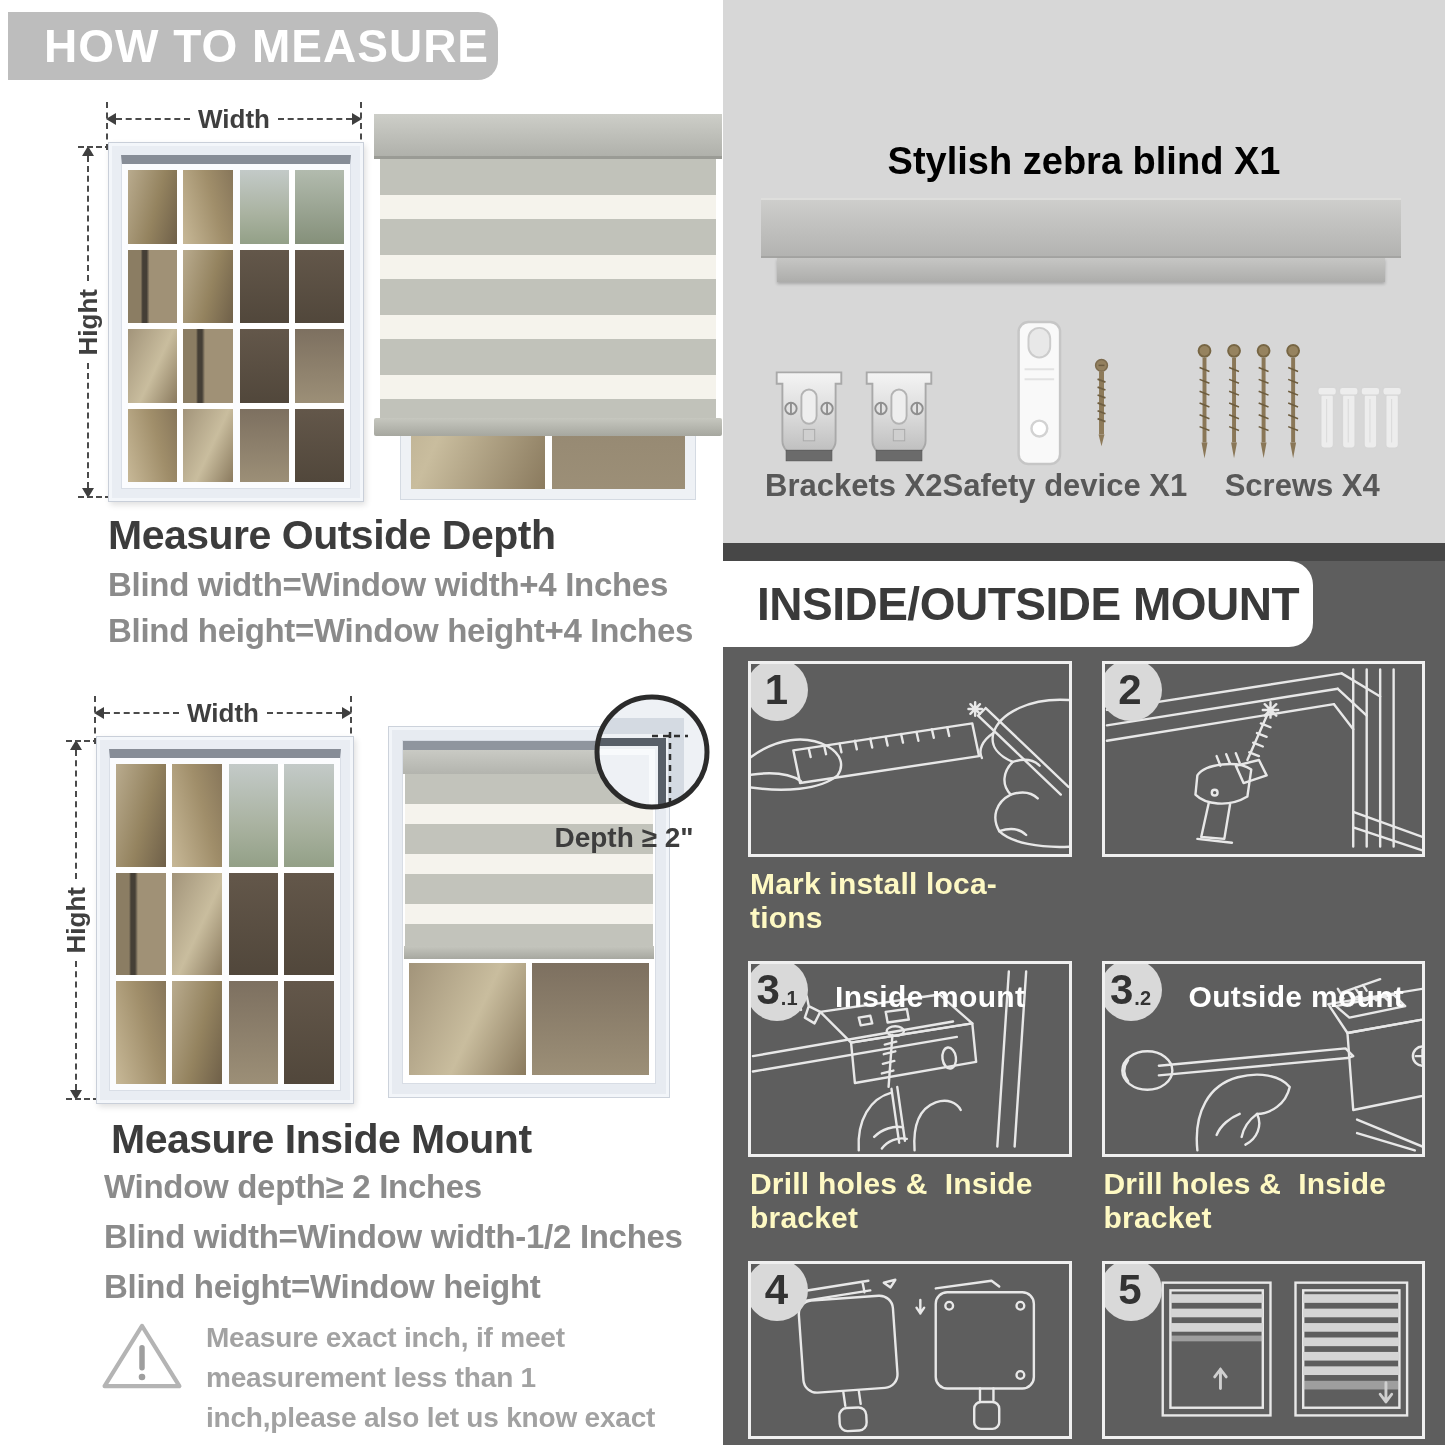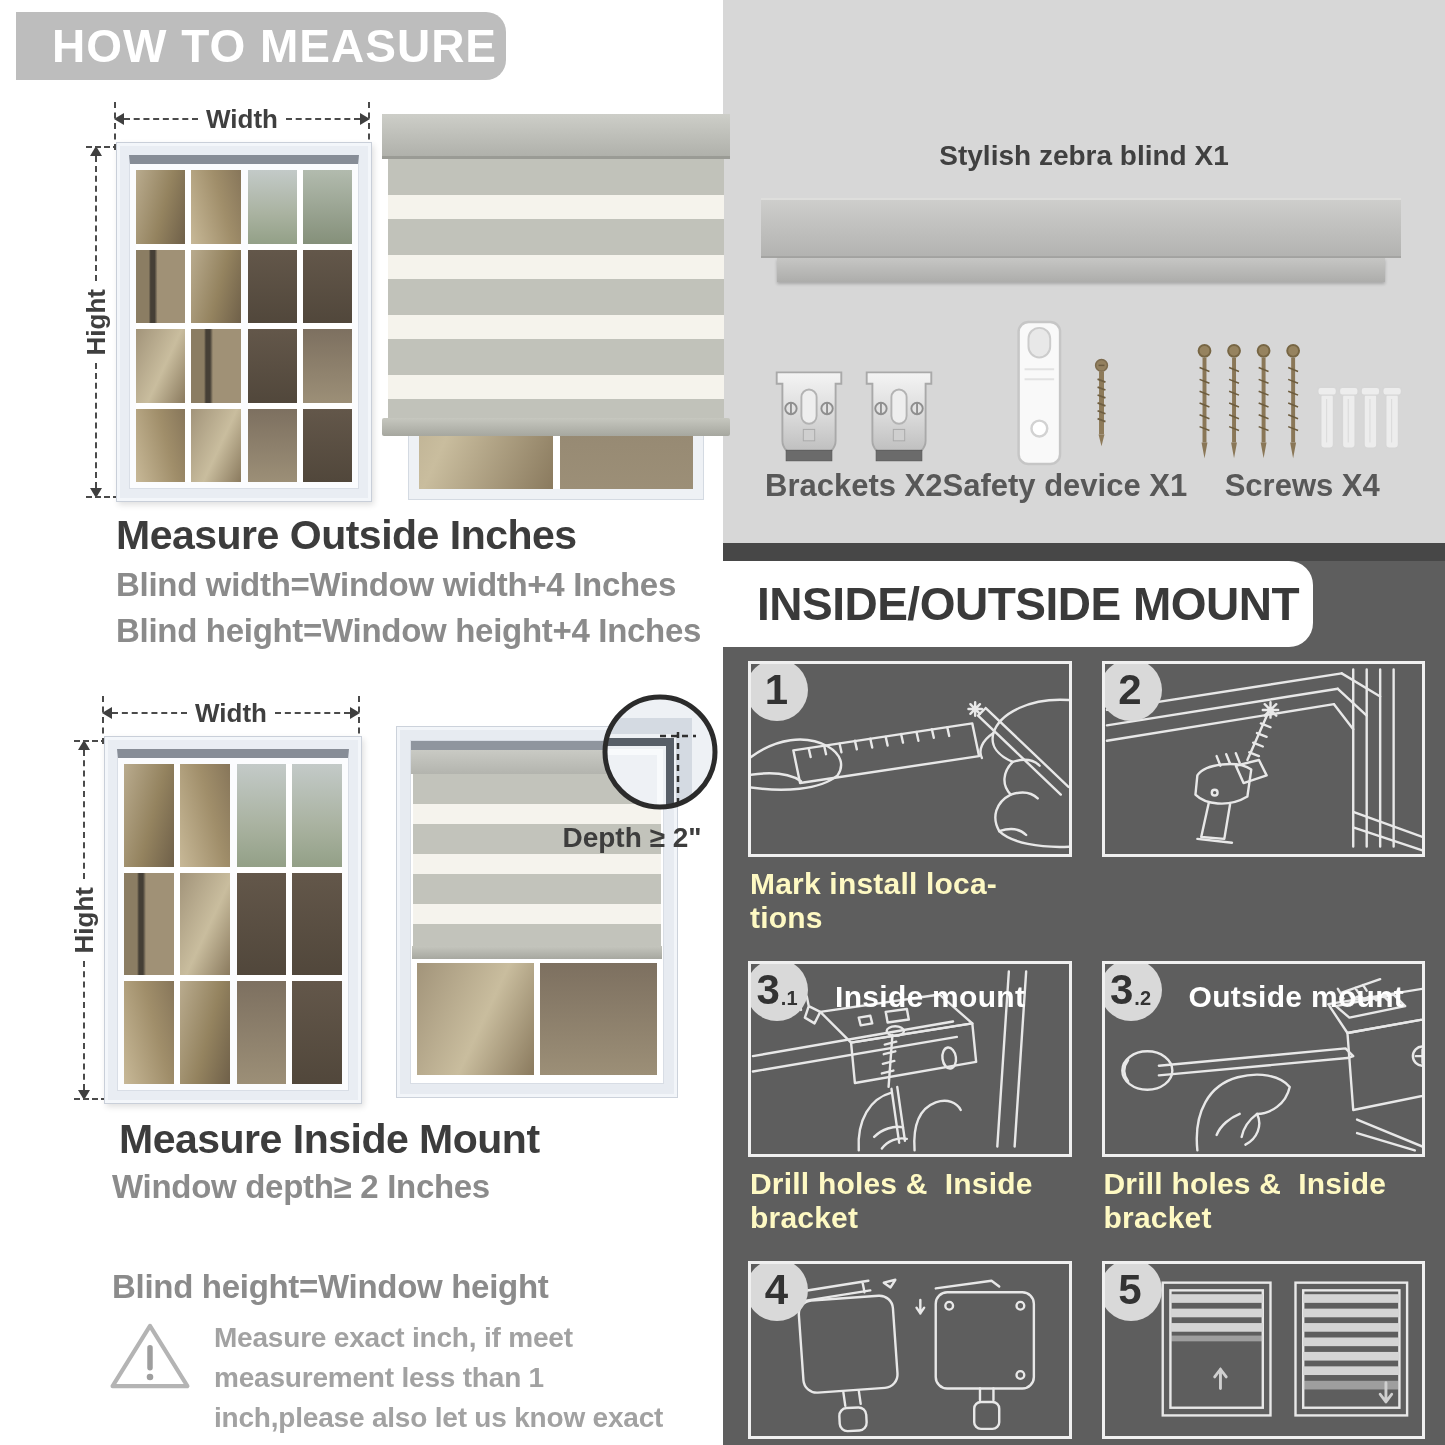--- a/index.html
+++ b/index.html
@@ -1,21 +1,21 @@
 <!DOCTYPE html>
 <html><head>
 <meta charset="utf-8">
 <title>Zebra Blind Guide</title>
 <style>
   html,body{margin:0;padding:0;background:#fff;}
   .page{position:relative;width:1445px;height:1445px;background:#fff;overflow:hidden;
         font-family:"Liberation Sans",sans-serif;-webkit-font-smoothing:antialiased;}
 
   
-  .col-left{position:absolute;left:16px;top:0;width:715px;height:1033px;background:#fff;}
+  .col-left{position:absolute;left:8px;top:0;width:715px;height:1033px;background:#fff;}
   .banner-left{position:absolute;left:0;top:12px;width:490px;height:68px;background:#bdbdbd;
                border-radius:0 20px 20px 0;color:#fff;font-weight:bold;font-size:46px;
                line-height:68px;padding-left:36px;box-sizing:border-box;letter-spacing:1px;}
   .mtitle{position:absolute;left:100px;color:#3c3c3c;font-weight:bold;font-size:41px;letter-spacing:-.5px;}
   .mline{position:absolute;left:100px;color:#8b8b8b;font-weight:bold;font-size:33px;letter-spacing:-.3px;}
 
   
   .dim-w{position:absolute;display:flex;align-items:center;}
   .dim-w .dseg{flex:1;height:0;border-top:2px dashed #4a4a4a;}
   .dim-w .dlbl{font-weight:bold;font-size:26px;color:#3f3f3f;padding:0 8px;white-space:nowrap;}
@@ -79,21 +79,21 @@
   .note{position:absolute;left:92px;top:1318px;width:560px;display:flex;gap:22px;align-items:flex-start;}
   .note-text{color:#a2a2a2;font-weight:bold;font-size:28px;line-height:1.42;width:452px;letter-spacing:-.2px;}
 
   
   .col-right{position:absolute;left:723px;top:0;width:722px;height:1445px;}
   .inc{position:absolute;left:0;top:0;width:722px;height:543px;background:#d7d7d7;}
   .banner-right{position:absolute;left:0;top:12px;width:370px;height:76px;background:#fff;
                 border-radius:0 22px 22px 0;color:#c9c9c9;font-weight:bold;font-size:45px;
                 line-height:76px;padding-left:38px;box-sizing:border-box;letter-spacing:1px;}
   .blind-label{position:absolute;left:0;top:140px;width:100%;text-align:center;
-               color:#404040;font-weight:bold;font-size:28px;}
+               color:#000000;font-weight:bold;font-size:38px;}
   .rail-img{position:absolute;left:38px;right:44px;top:198px;height:60px;
             background:linear-gradient(180deg,#cfcfcd 0,#c3c3c1 40%,#b2b2b0 100%);
             box-shadow:inset 0 2px 0 #dededc, inset 0 -2px 0 #a4a4a2;}
   .rail-lip{position:absolute;left:54px;right:60px;top:258px;height:24px;
             background:linear-gradient(180deg,#c6c6c4,#adadab);box-shadow:0 2px 3px rgba(0,0,0,.22);}
   .items{position:absolute;left:42px;right:42px;top:316px;display:flex;justify-content:space-between;align-items:flex-end;}
   .item{display:flex;flex-direction:column;align-items:center;}
   .iart{height:152px;display:flex;align-items:flex-end;gap:14px;}
   .ilabel{color:#585858;font-weight:bold;font-size:31px;white-space:nowrap;}
 
@@ -173,21 +173,21 @@
         <div class="bglass">
           <div class="pane pd"></div>
           <div class="pane ph"></div>
         </div>
       </div>
       <div class="bstripes"></div>
       <div class="bcass"></div>
       <div class="brail"></div>
     </div>
 
-    <div class="mtitle" style="top:512px;">Measure Outside Inches</div>
+    <div class="mtitle" style="top:512px;">Measure Outside Depth</div>
     <div class="mline" style="top:566px;">Blind width=Window width+4 Inches</div>
     <div class="mline" style="top:612px;">Blind height=Window height+4 Inches</div>
 
     <div class="wfig" style="left:54px;top:698px;width:292px;height:406px;">
       <div class="dim-w" style="left:32px;right:2px;top:4px;height:22px;">
         <span class="endl"></span>
         <span class="ah ah-l"></span>
         <span class="dseg"></span>
         <span class="dlbl">Width</span>
         <span class="dseg"></span>
@@ -254,20 +254,21 @@
             <path d="M62,46 H98" stroke="#2f2f2f" stroke-width="2.5" stroke-dasharray="6 5" fill="none"></path>
           </g>
           <circle cx="62" cy="62" r="55" fill="none" stroke="#2b2b2b" stroke-width="5"></circle>
         </svg>
       </div>
       <div class="depth">Depth ≥ 2"</div>
     </div>
 
     <div class="mtitle" style="top:1116px;left:96px;margin-left:7px;">Measure Inside Mount</div>
     <div class="mline" style="top:1168px;left:96px;">Window depth≥ 2 Inches</div>
+    <div class="mline" style="top:1218px;left:96px;">Blind width=Window width-1/2 Inches</div>
     <div class="mline" style="top:1268px;left:96px;">Blind height=Window height</div>
 
     <div class="note">
       <svg viewBox="0 0 92 82" width="84" height="76">
         <path d="M46,8 L87,74 L5,74 Z" fill="none" stroke="#b4b4b4" stroke-width="4.5" stroke-linejoin="round"></path>
         <path d="M46,32 v22" stroke="#9e9e9e" stroke-width="6" stroke-linecap="round" fill="none"></path>
         <circle cx="46" cy="64" r="3.6" fill="#9e9e9e"></circle>
       </svg>
       <div class="note-text">Measure exact inch, if meet measurement less than 1 inch,please also let us know exact measurement, please do not leave it</div>
     </div>

